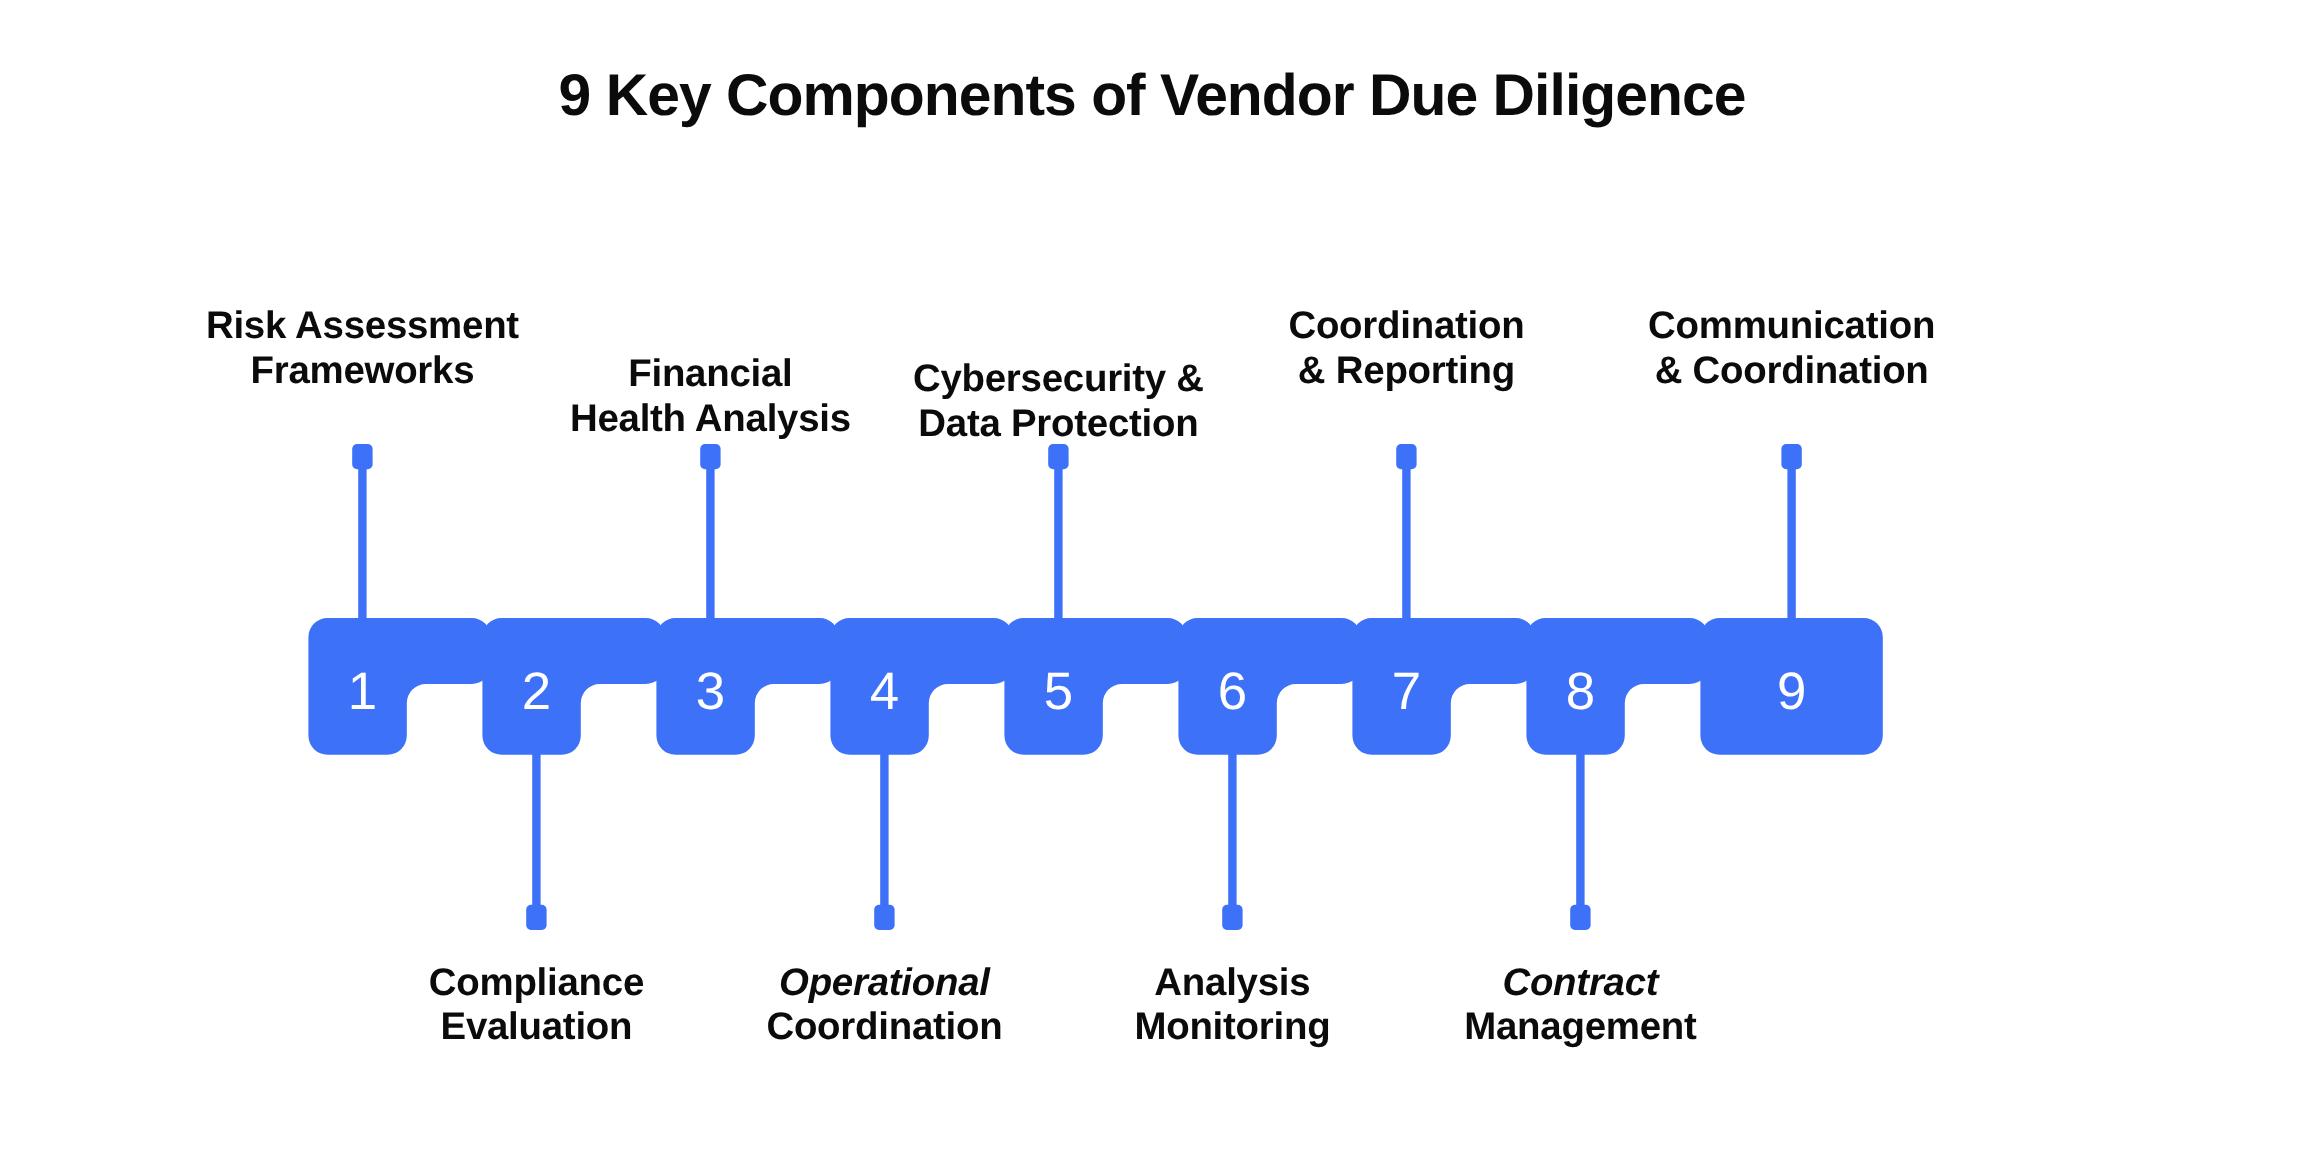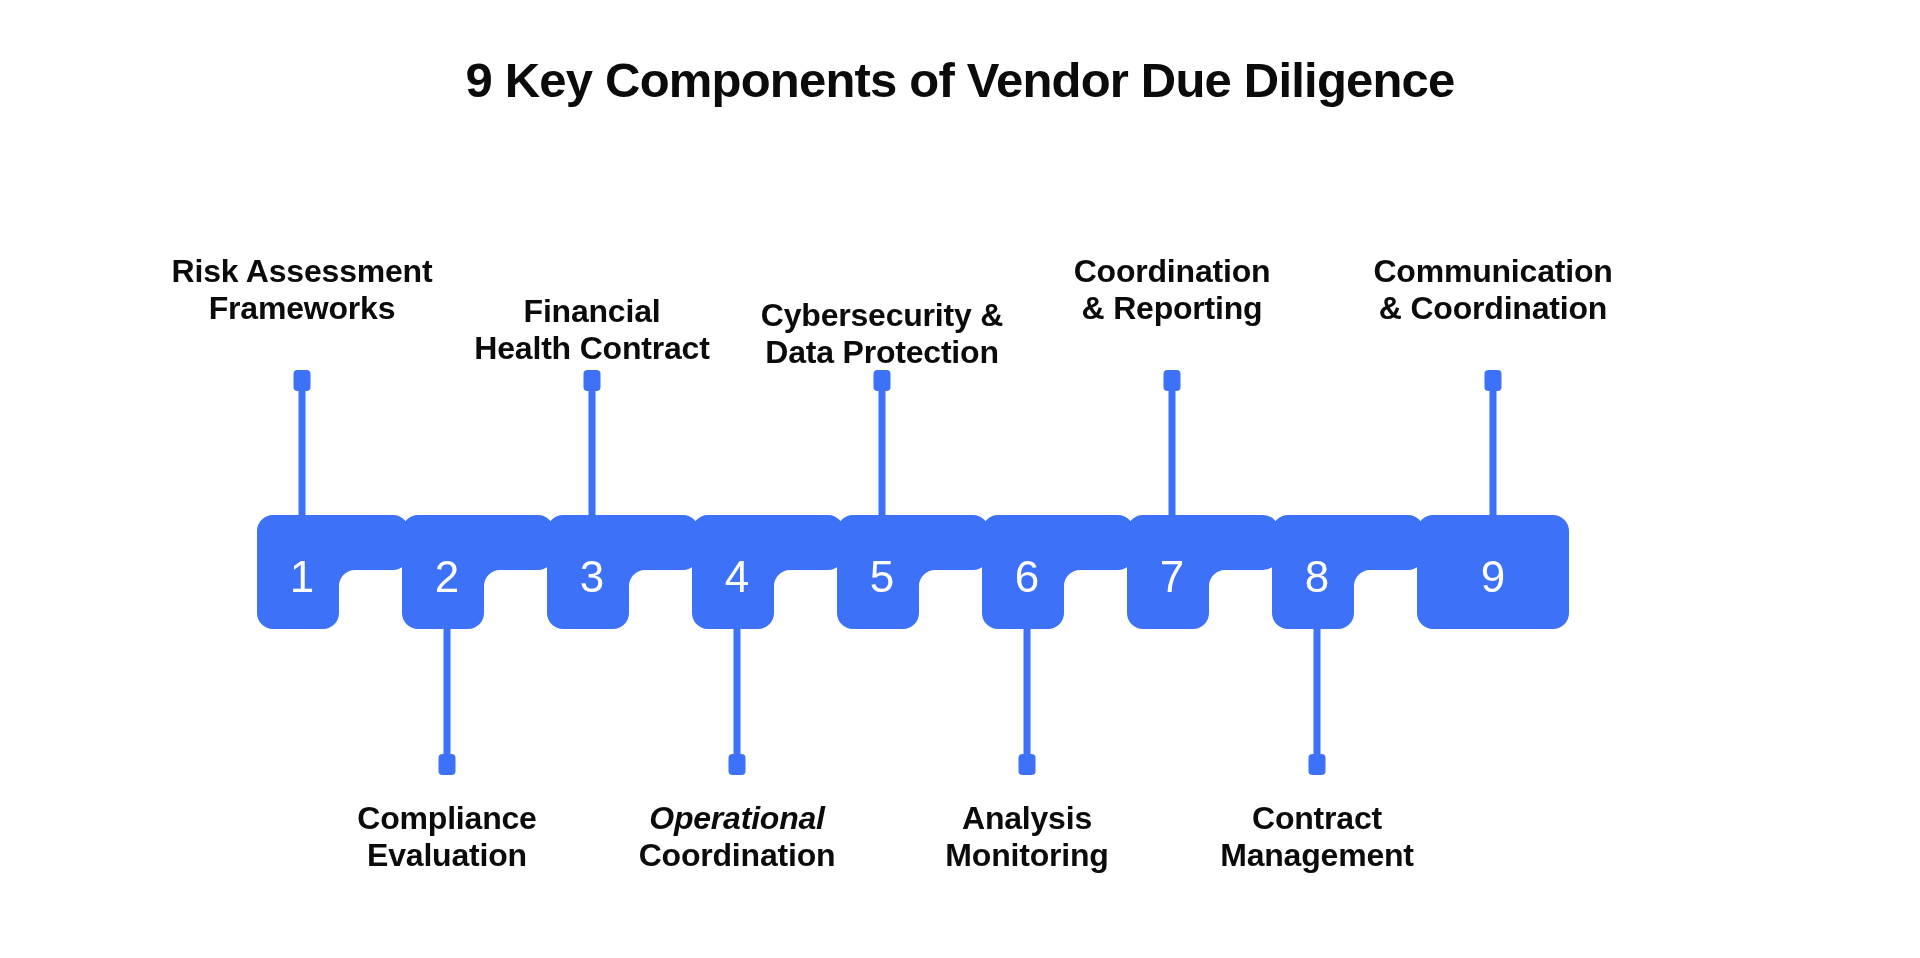--- a/index.html
+++ b/index.html
@@ -140,40 +140,40 @@
         <div class="step-label above" style="left: 302px; top: 253px;">
           <span class="l1" style="display: block;">Risk Assessment</span>
           <span class="l2">Frameworks</span>
         </div>
         <div class="step-label below" style="left: 447px; top: 800px;">
           <span class="l1" style="display: block; text-align: right;">Compliance</span>
           <span class="l2">Evaluation</span>
         </div>
         <div class="step-label above" style="left: 592px; top: 253px; margin-top: 40px;">
           <span class="l1" style="display: block;">Financial</span>
-          <span class="l2">Health Contract</span>
+          <span class="l2">Health Analysis</span>
         </div>
         <div class="step-label below" style="left: 737px; top: 800px;">
           <span class="l1" style="display: block; font-style: italic;">Operational</span>
           <span class="l2">Coordination</span>
         </div>
         <div class="step-label above" style="left: 882px; top: 253px; margin-top: 44px;">
           <span class="l1" style="display: block;">Cybersecurity &amp;</span>
           <span class="l2">Data Protection</span>
         </div>
         <div class="step-label below" style="left: 1027px; top: 800px;">
           <span class="l1" style="display: block;">Analysis</span>
           <span class="l2">Monitoring</span>
         </div>
         <div class="step-label above" style="left: 1172px; top: 253px;">
           <span class="l1" style="display: block;">Coordination</span>
           <span class="l2">&amp; Reporting</span>
         </div>
         <div class="step-label below" style="left: 1317px; top: 800px;">
-          <span class="l1" style="display: block;">Contract</span>
+          <span class="l1" style="display: block; font-style: italic;">Contract</span>
           <span class="l2">Management</span>
         </div>
         <div class="step-label above" style="left: 1493px; top: 253px;">
           <span class="l1" style="display: block;">Communication</span>
           <span class="l2">&amp; Coordination</span>
         </div>
       </div>
   </div>
 
 </div>

